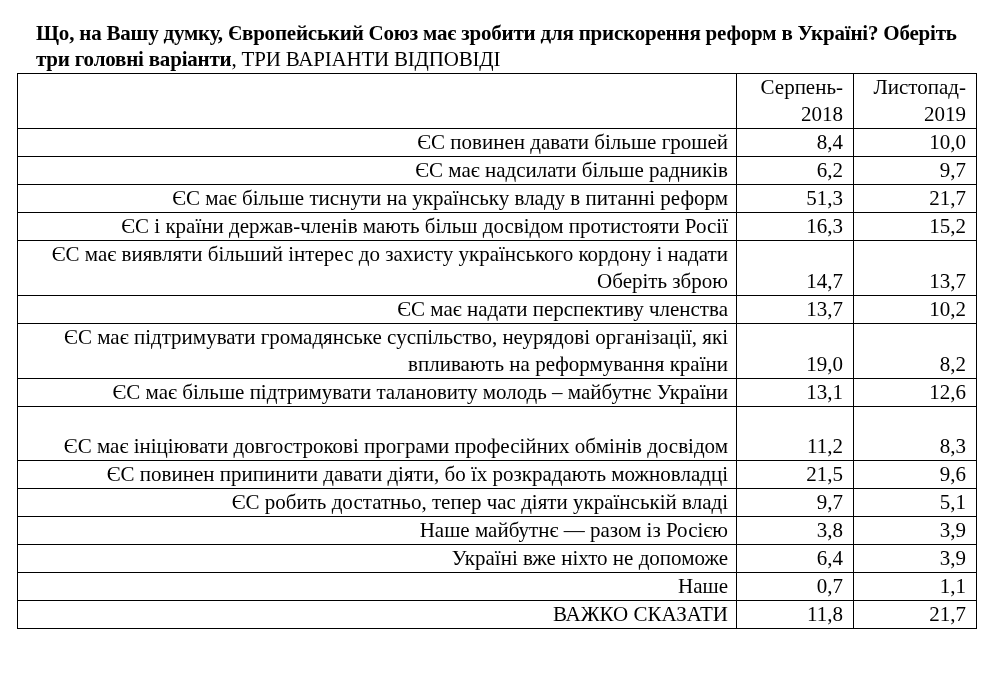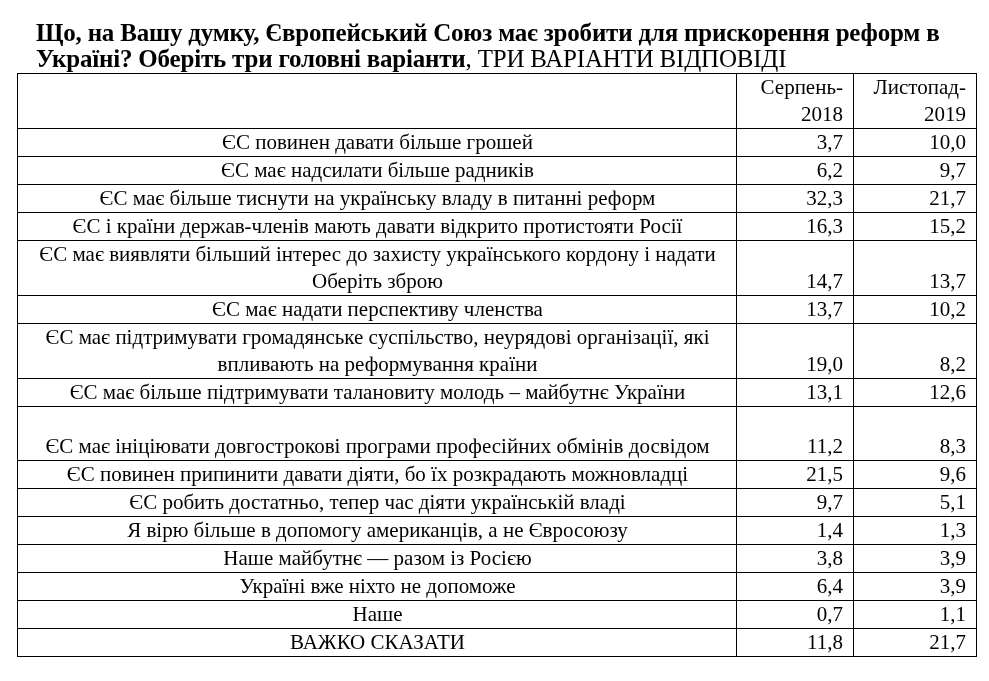--- a/index.html
+++ b/index.html
@@ -13,21 +13,21 @@
       position: relative;
       overflow: hidden;
       font-family: "Liberation Serif", "DejaVu Serif", serif;
       color: #000000;
     }
     .question {
       position: absolute;
       left: 36px;
       top: 20px;
       width: 930px;
-      font-size: 25px;
+      font-size: 21px;
       line-height: 26px;
       letter-spacing: -0.2px;
     }
     .question .q-bold {
       font-weight: bold;
     }
     .question .q-normal {
       font-weight: normal;
     }
     table.survey {
@@ -45,21 +45,21 @@
       vertical-align: bottom;
       line-height: 27px;
       font-weight: normal;
       overflow: hidden;
       white-space: nowrap;
     }
     table.survey col.c-label { width: 719px; }
     table.survey col.c-2018 { width: 117px; }
     table.survey col.c-2019 { width: 123px; }
     table.survey td.label {
-      text-align: center;
+      text-align: right;
       white-space: normal;
     }
     table.survey td.val, table.survey th.hdr {
       text-align: right;
       padding-right: 10px;
     }
     table.survey th.hdr {
       line-height: 27px;
     }
     table.survey tr.single td { height: 26px; }
@@ -81,35 +81,35 @@
   <thead>
     <tr class="head">
       <th></th>
       <th class="hdr"><span>Серпень-</span><br><span>2018</span></th>
       <th class="hdr"><span>Листопад-</span><br><span>2019</span></th>
     </tr>
   </thead>
   <tbody id="table-body">
   <tr class="single">
         <td class="label">ЄС повинен давати більше грошей</td>
-        <td class="val">3,7</td>
+        <td class="val">8,4</td>
         <td class="val">10,0</td>
       </tr>
       <tr class="single">
         <td class="label">ЄС має надсилати більше радників</td>
         <td class="val">6,2</td>
         <td class="val">9,7</td>
       </tr>
       <tr class="single">
         <td class="label">ЄС має більше тиснути на українську владу в питанні реформ</td>
-        <td class="val bold">32,3</td>
+        <td class="val bold">51,3</td>
         <td class="val bold">21,7</td>
       </tr>
       <tr class="single">
-        <td class="label">ЄС і країни держав-членів мають давати відкрито протистояти Росії</td>
+        <td class="label">ЄС і країни держав-членів мають більш досвідом протистояти Росії</td>
         <td class="val bold">16,3</td>
         <td class="val bold">15,2</td>
       </tr>
       <tr class="double">
         <td class="label">ЄС має виявляти більший інтерес до захисту українського кордону і надати Оберіть зброю</td>
         <td class="val bold">14,7</td>
         <td class="val bold">13,7</td>
       </tr>
       <tr class="single">
         <td class="label">ЄС має надати перспективу членства</td>
@@ -135,25 +135,20 @@
         <td class="label">ЄС повинен припинити давати діяти, бо їх розкрадають можновладці</td>
         <td class="val bold">21,5</td>
         <td class="val">9,6</td>
       </tr>
       <tr class="single">
         <td class="label">ЄС робить достатньо, тепер час діяти українській владі</td>
         <td class="val">9,7</td>
         <td class="val">5,1</td>
       </tr>
       <tr class="single">
-        <td class="label">Я вірю більше в допомогу американців, а не Євросоюзу</td>
-        <td class="val">1,4</td>
-        <td class="val">1,3</td>
-      </tr>
-      <tr class="single">
         <td class="label">Наше майбутнє — разом із Росією</td>
         <td class="val">3,8</td>
         <td class="val">3,9</td>
       </tr>
       <tr class="single">
         <td class="label">Україні вже ніхто не допоможе</td>
         <td class="val">6,4</td>
         <td class="val">3,9</td>
       </tr>
       <tr class="single">

